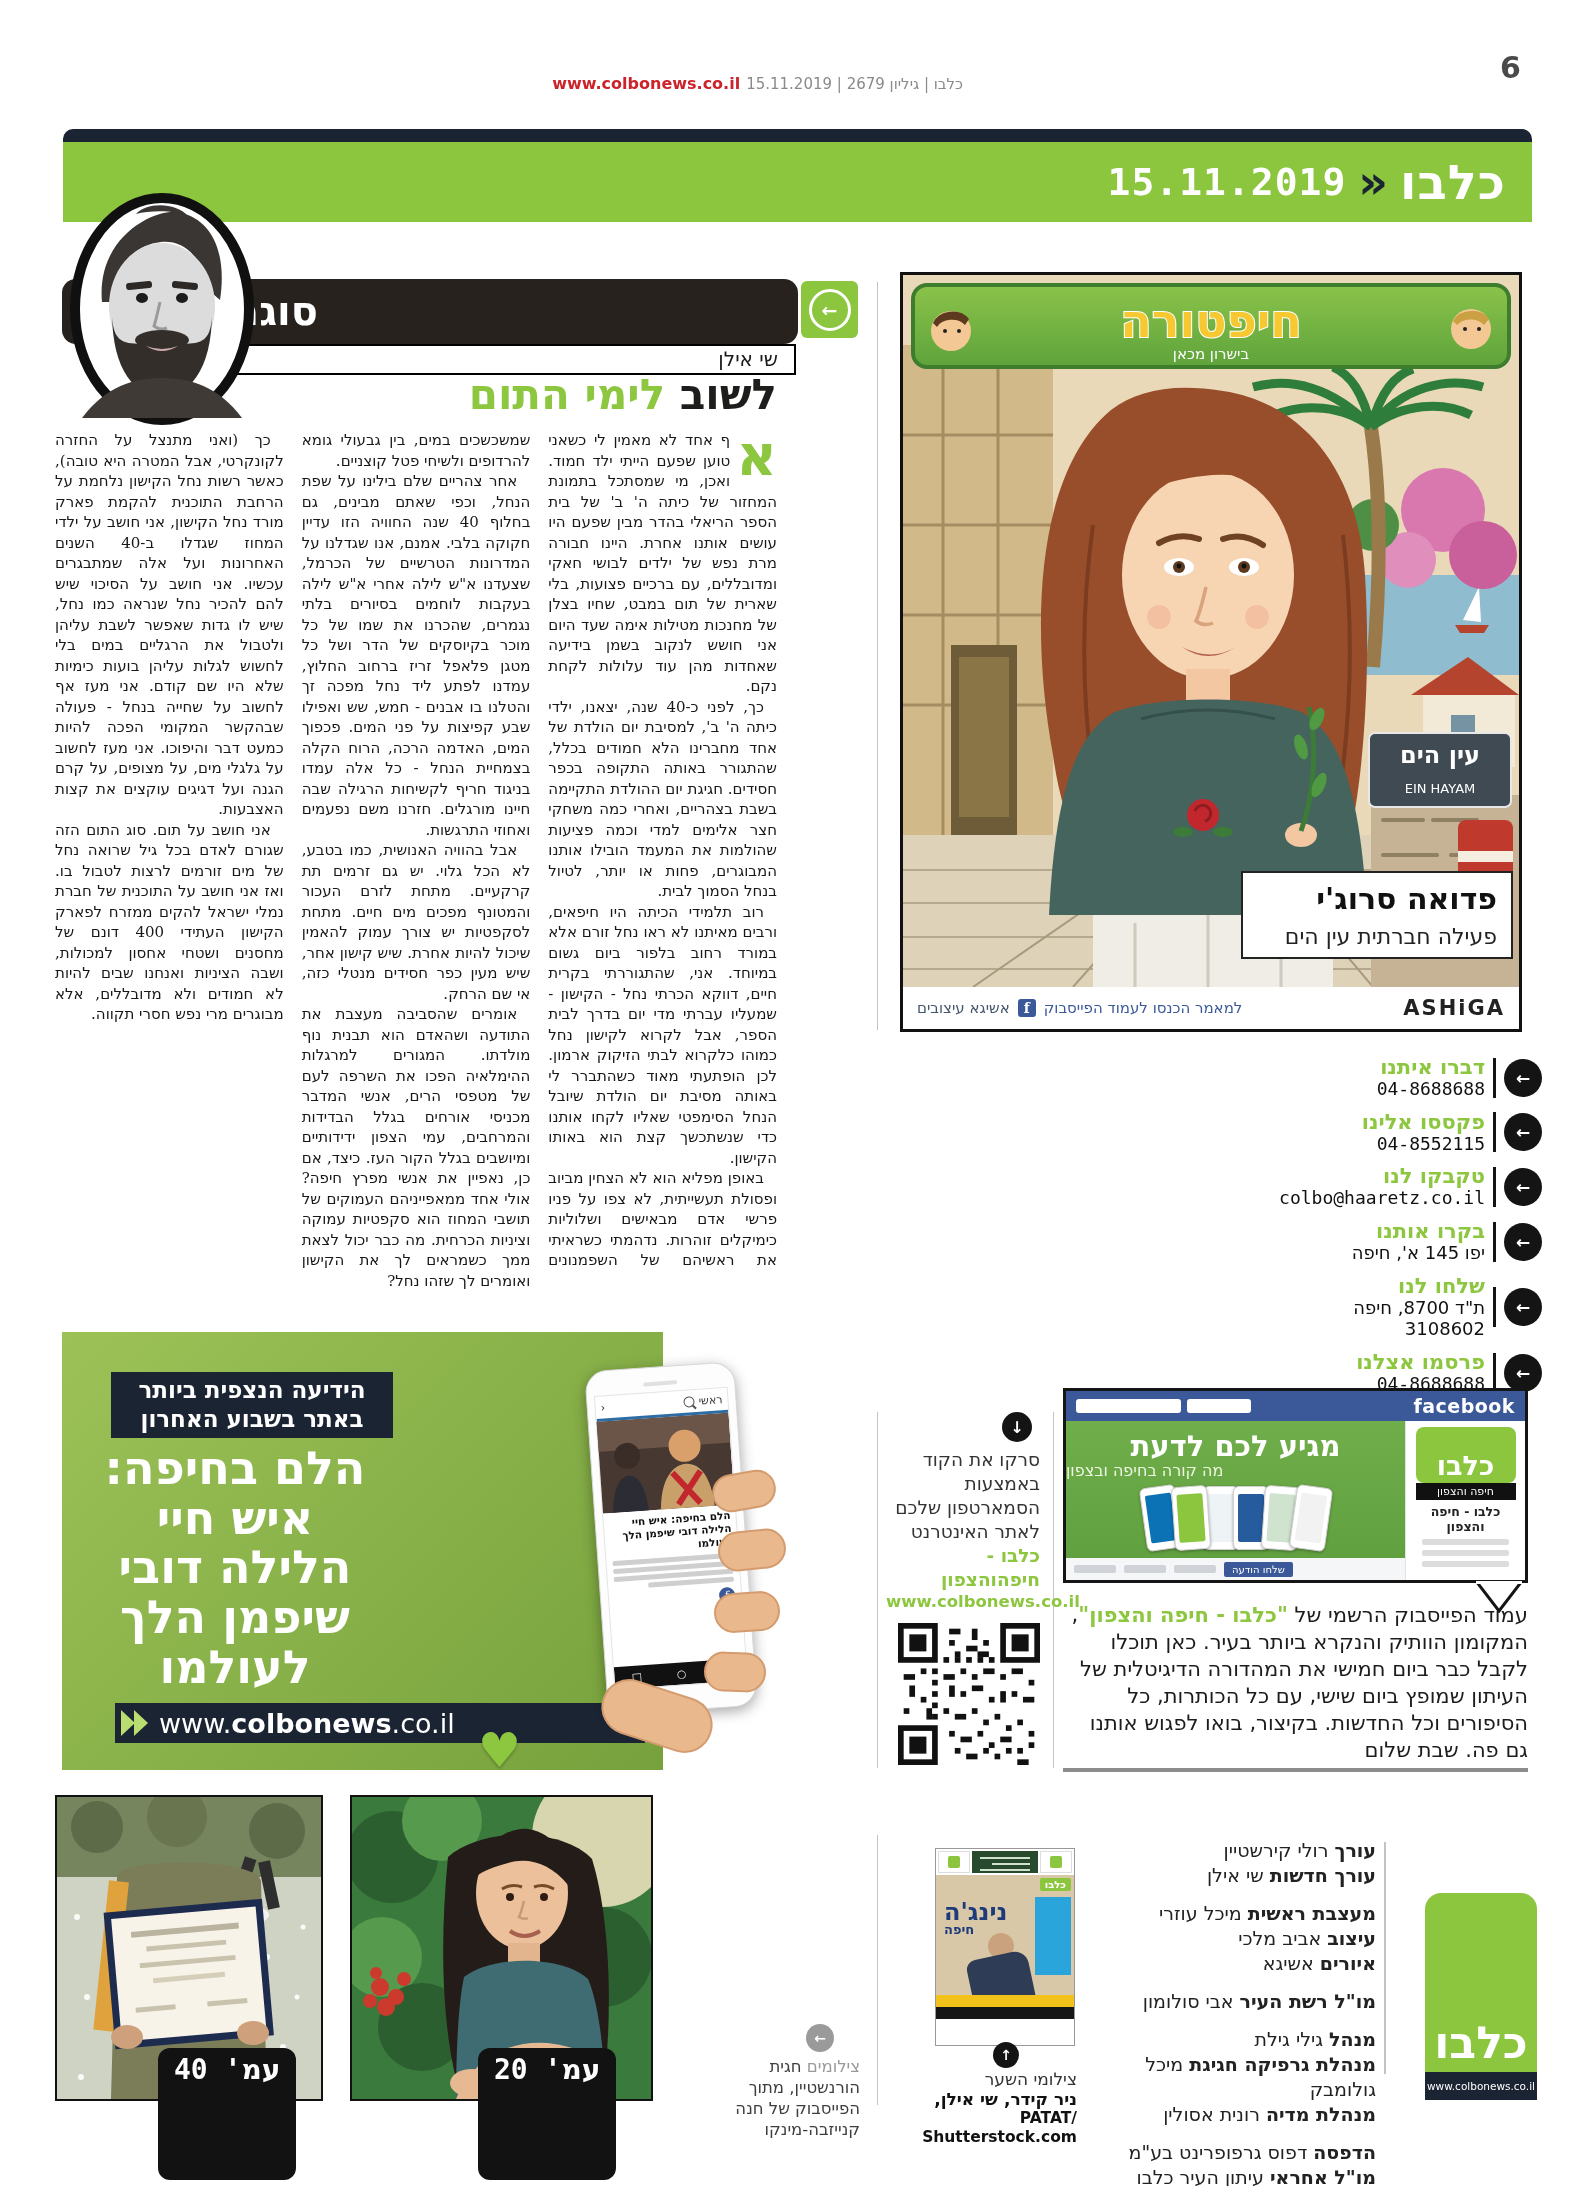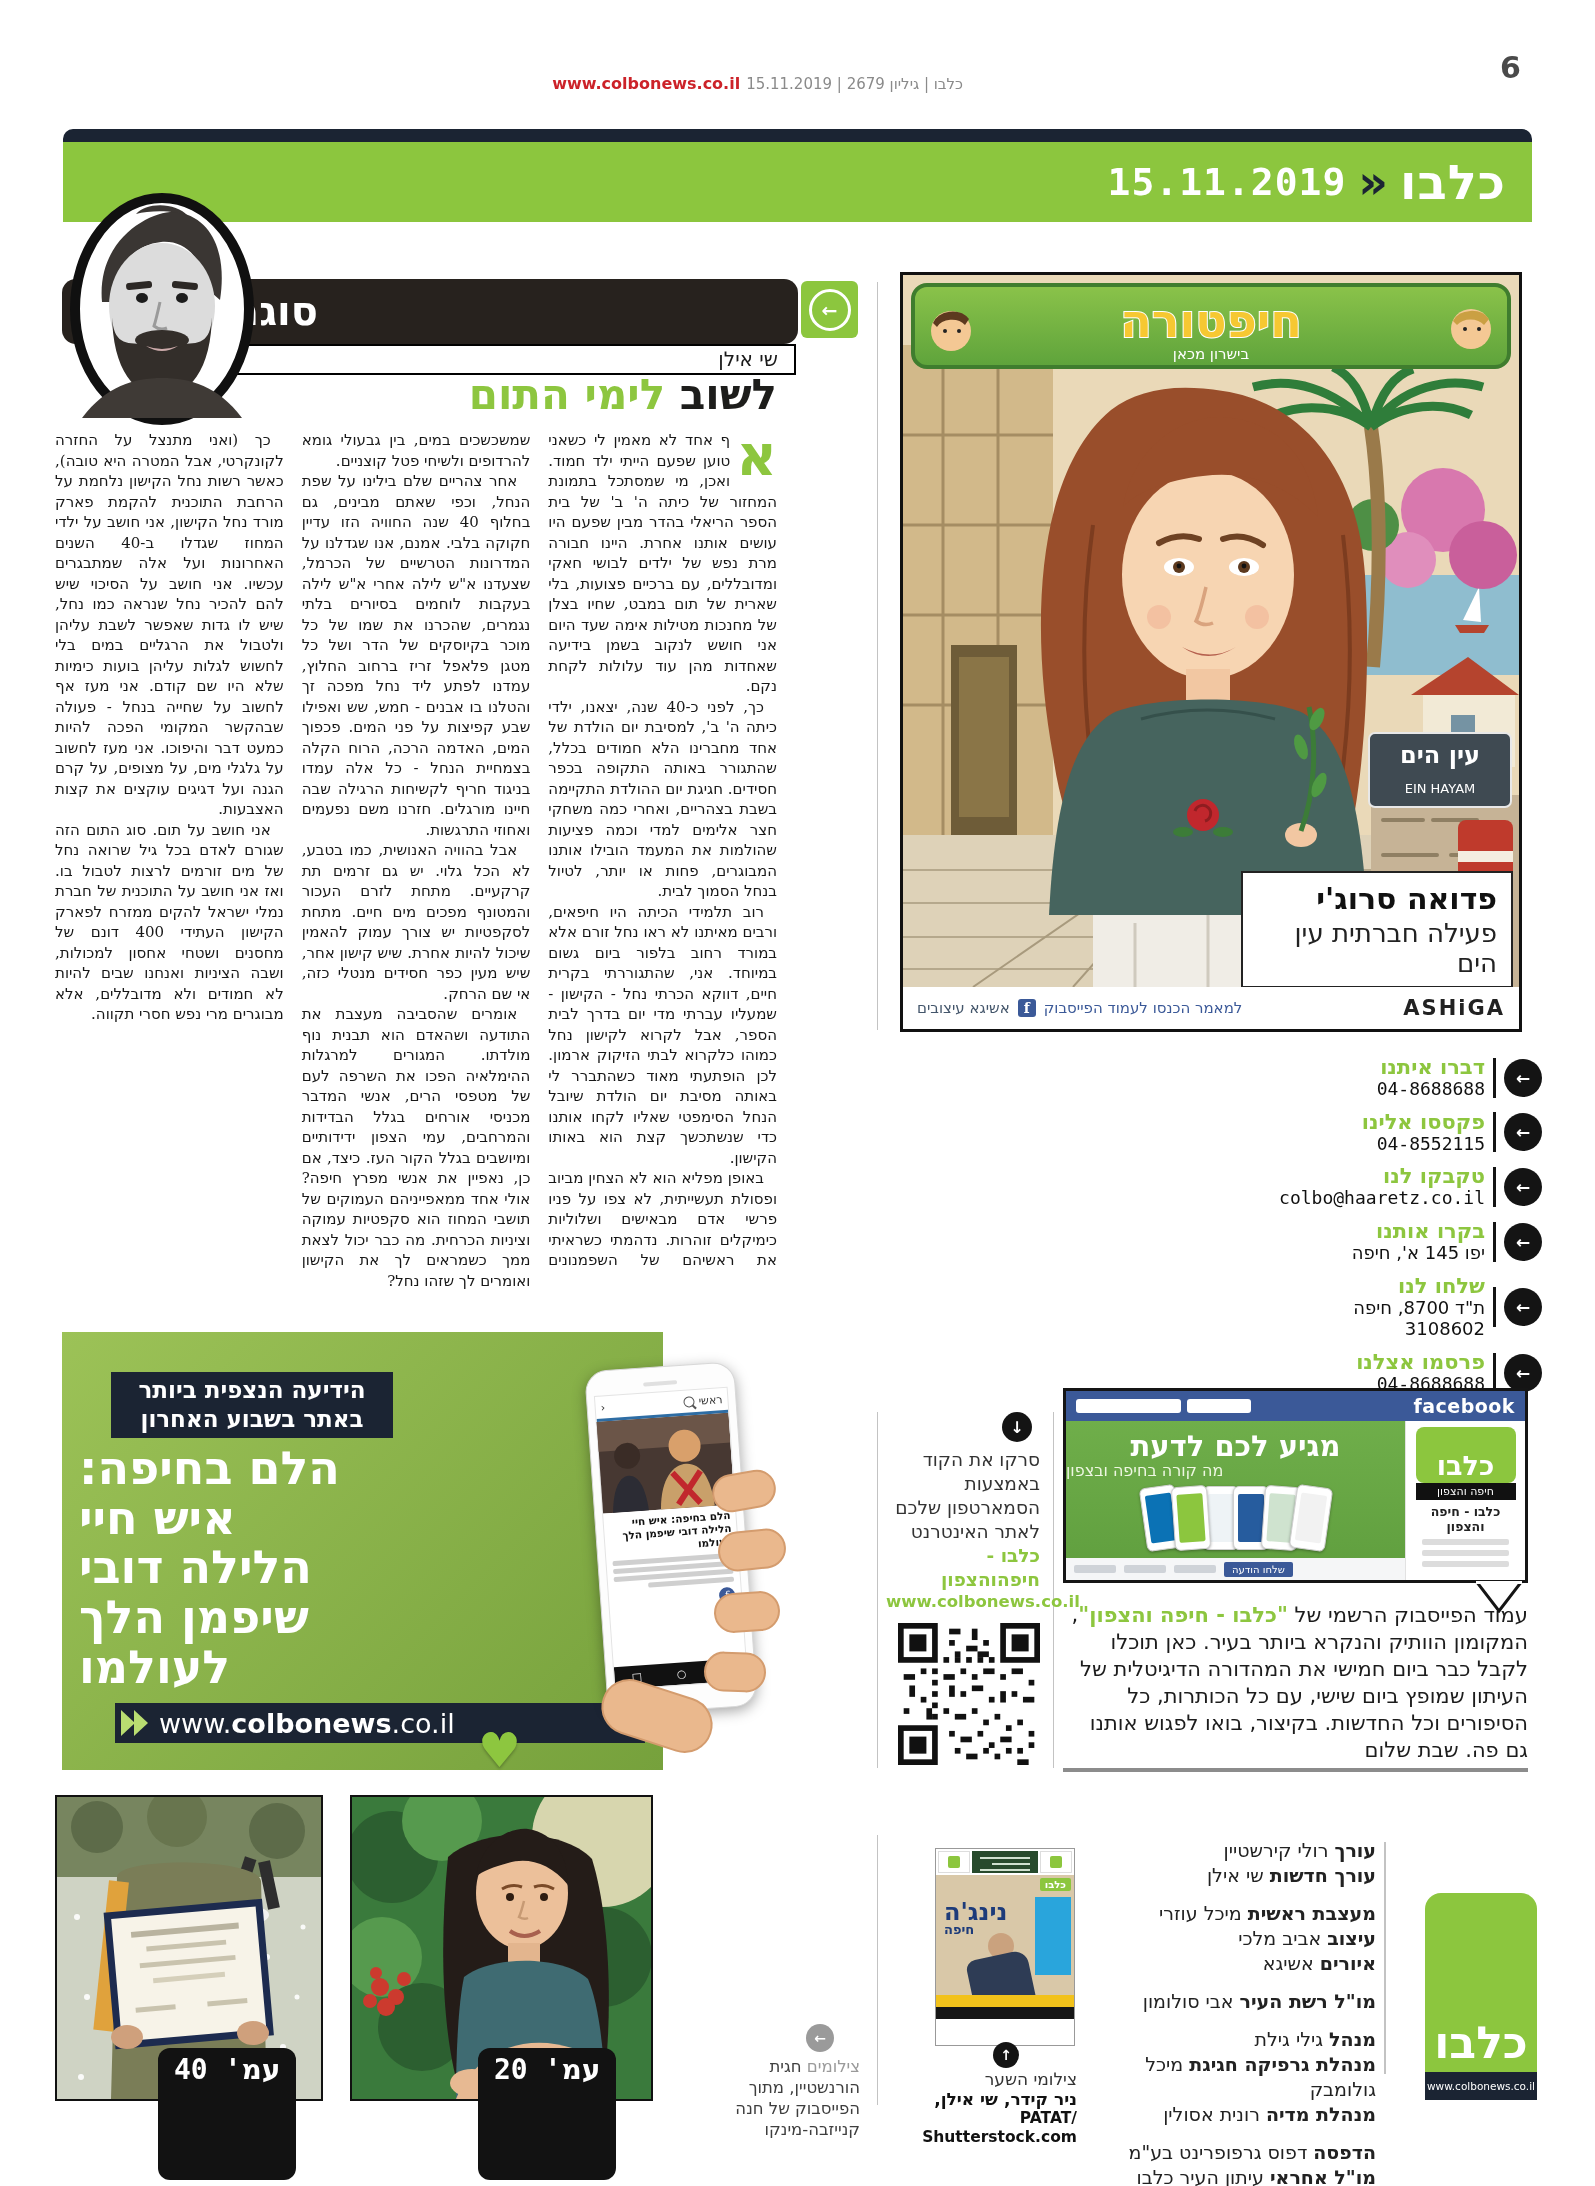--- a/index.html
+++ b/index.html
@@ -47,21 +47,21 @@
   #rule-c{left:877px;top:1835px;height:270px;}
   #rule-d{left:1053px;top:1412px;height:356px;}
   #rule-e{left:1384px;top:1842px;height:232px;width:2px;}
 
   
   #cartoon-box{left:900px;top:272px;width:622px;height:760px;border:3px solid #111;box-sizing:border-box;background:#fdfaf2;}
   #cartoon-box svg.scene{position:absolute;top:0;left:0;}
   #cartoon-caption{position:absolute;right:6px;top:596px;width:272px;background:#fff;border:2px solid #222;box-sizing:border-box;
         text-align:right;padding:8px 14px;z-index:3;}
   #cartoon-caption .cname{font-size:30px;font-weight:800;color:#111;text-align:right;}
-  #cartoon-caption .crole{font-size:26px;color:#222;margin-top:2px;}
+  #cartoon-caption .crole{font-size:22px;color:#222;margin-top:8px;}
   #cartoon-footer{position:absolute;left:0;bottom:0;width:100%;height:42px;background:#fff;display:flex;align-items:center;
         justify-content:space-between;padding:0 14px;box-sizing:border-box;z-index:3;}
   #cartoon-footer .sig{direction:ltr;font-size:21px;font-weight:800;letter-spacing:2px;color:#222;}
   #cartoon-footer .cred{display:flex;align-items:center;gap:8px;font-size:15px;}
   #cartoon-footer .cred .studio{color:#44566b;}
   #cartoon-footer .cred .link{color:#3b5998;}
   .fb-f{width:18px;height:18px;background:#3b5998;color:#fff;border-radius:3px;font-size:14px;font-weight:bold;
         display:inline-flex;align-items:center;justify-content:center;font-family:"DejaVu Serif",serif;}
 
   
@@ -111,22 +111,22 @@
   #fb-tail{left:1474px;top:1581px;width:50px;height:32px;z-index:4;}
 
   #fb-desc{left:1063px;top:1602px;width:465px;font-size:21px;line-height:27px;text-align:right;color:#1c1c1c;direction:rtl;}
   #fb-desc .hl{color:#8dc63f;font-weight:800;}
   #fb-rule{left:1063px;top:1768px;width:465px;height:4px;background:#8c8c8c;}
 
   
   #promo{left:62px;top:1332px;width:601px;height:438px;background:linear-gradient(135deg,#9cc257,#76a13c);overflow:visible;}
   #promo-tag{position:absolute;right:270px;top:40px;width:282px;height:66px;background:#1b2433;color:#fff;
        font-size:23px;font-weight:700;text-align:center;display:flex;align-items:center;justify-content:center;line-height:1.25;}
-  #promo-headline{position:absolute;right:254px;top:112px;width:330px;color:#fff;font-size:46px;font-weight:800;
-       line-height:1.08;text-align:left;direction:rtl;}
+  #promo-headline{position:absolute;right:263px;top:112px;width:330px;color:#fff;font-size:46px;font-weight:800;
+       line-height:1.08;text-align:center;direction:rtl;}
   #promo-url{position:absolute;right:18px;top:371px;width:530px;height:40px;background:#1b2433;display:flex;align-items:center;
        direction:ltr;padding-left:6px;box-sizing:border-box;gap:8px;}
   #promo-url .u{color:#fff;font-size:27px;}
   #promo-url .u b{font-weight:800;}
   
   #phone{left:596px;top:1366px;width:150px;height:345px;background:#fdfdfd;border-radius:22px;
        box-shadow:0 4px 14px rgba(0,0,0,.35);transform:rotate(-4deg);z-index:5;border:1px solid #d8d8d8;box-sizing:border-box;padding:14px 7px;}
   #phone .speaker{width:34px;height:4px;background:#e0e0e0;border-radius:2px;margin:0 auto 6px;}
   #phone .screen{width:100%;height:295px;background:#fff;border:1px solid #e4e4e4;box-sizing:border-box;display:flex;flex-direction:column;overflow:hidden;}
   #phone .sbar{height:22px;display:flex;align-items:center;justify-content:space-between;padding:0 5px;direction:rtl;font-size:11px;color:#333;}

